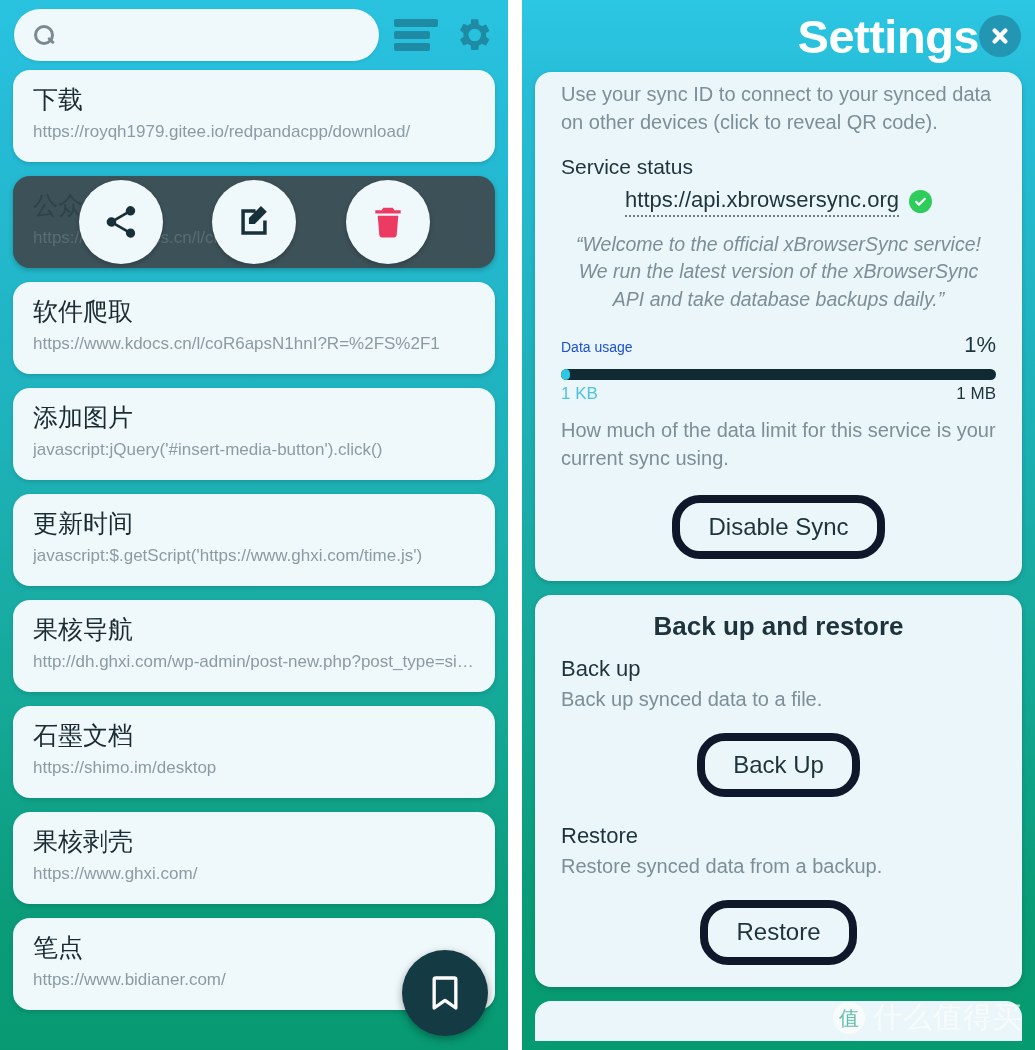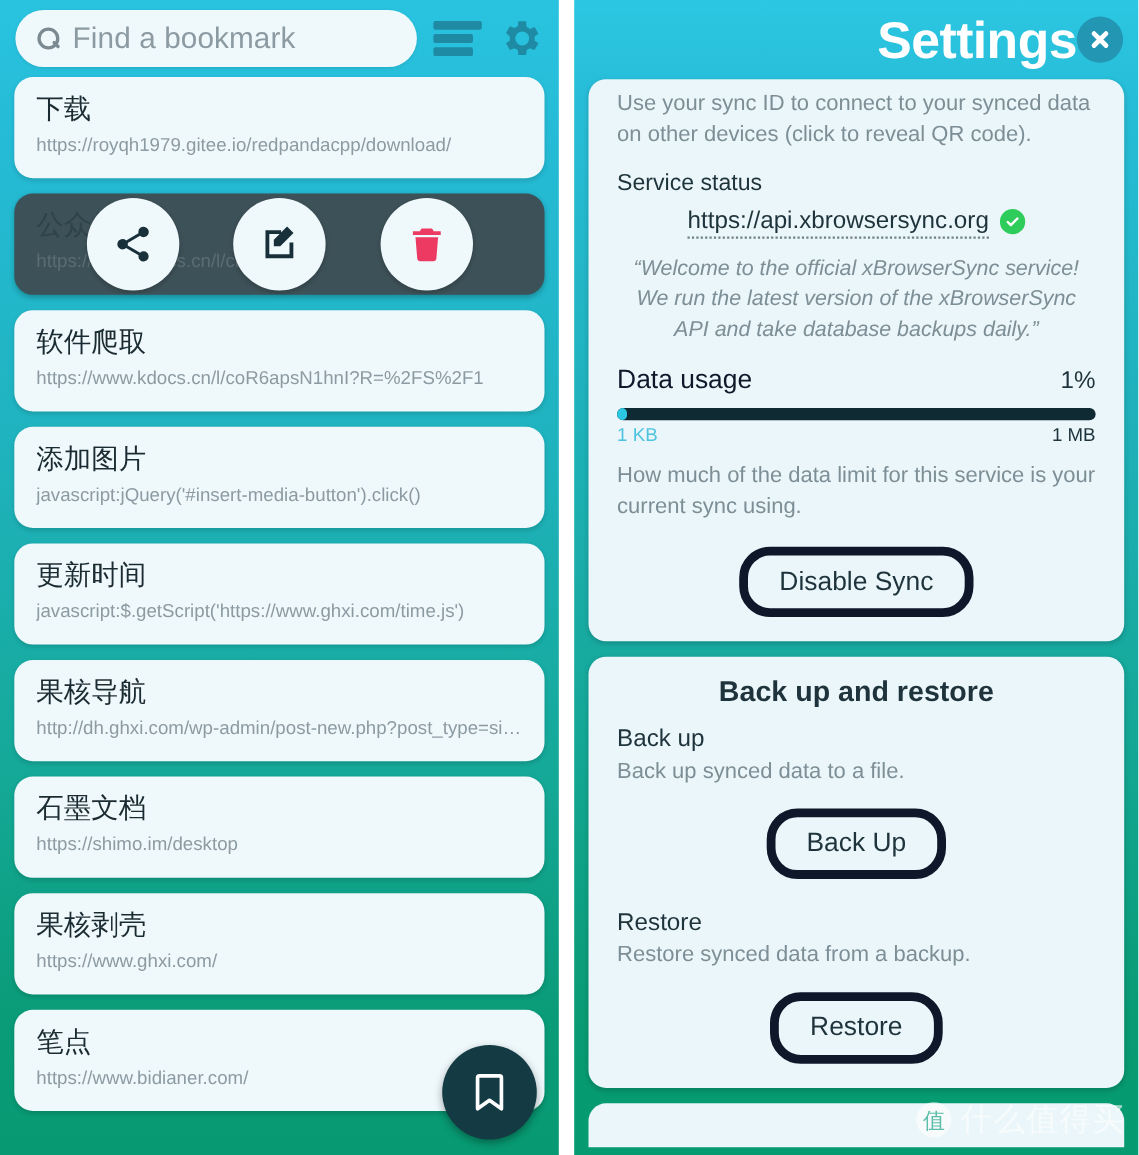--- a/index.html
+++ b/index.html
@@ -248,21 +248,21 @@
     text-align: center;
     line-height: 1.42;
   }
 
   #data-usage-row {
     margin-top: 18px;
     display: flex;
     align-items: baseline;
     justify-content: space-between;
   }
-  #data-usage-label { font-size: 24px; color: #0f172a; text-align: center; }
+  #data-usage-label { font-size: 14px; color: #1d4ed8; text-align: center; }
   #data-usage-pct   { font-size: 22px; color: #1e333b; }
 
   #progress-track {
     margin-top: 11px;
     height: 11px;
     border-radius: 6px;
     background: #102a33;
     overflow: hidden;
   }
   #progress-fill {
@@ -334,21 +334,20 @@
 </head>
 <body>
 
 <div id="app">
 
   <div id="left-panel">
 
     <div id="search-bar-row">
       <div id="search-field">
         <span class="mag"></span>
-        <span id="search-placeholder">Find a bookmark</span>
       </div>
 
       <div id="hamburger-icon">
         <span></span>
         <span></span>
         <span></span>
       </div>
 
       <div id="gear-icon">
         <svg viewBox="0 0 24 24" width="42" height="42" aria-hidden="true">

